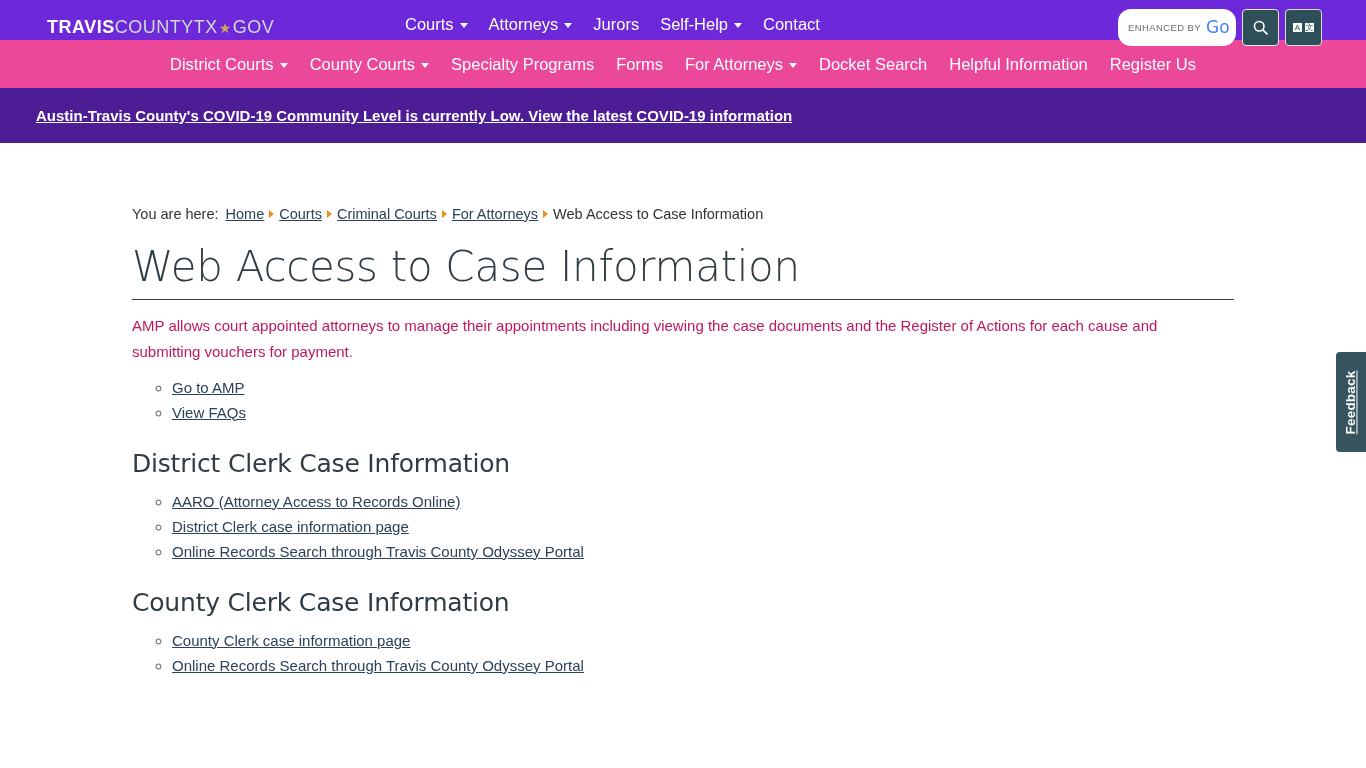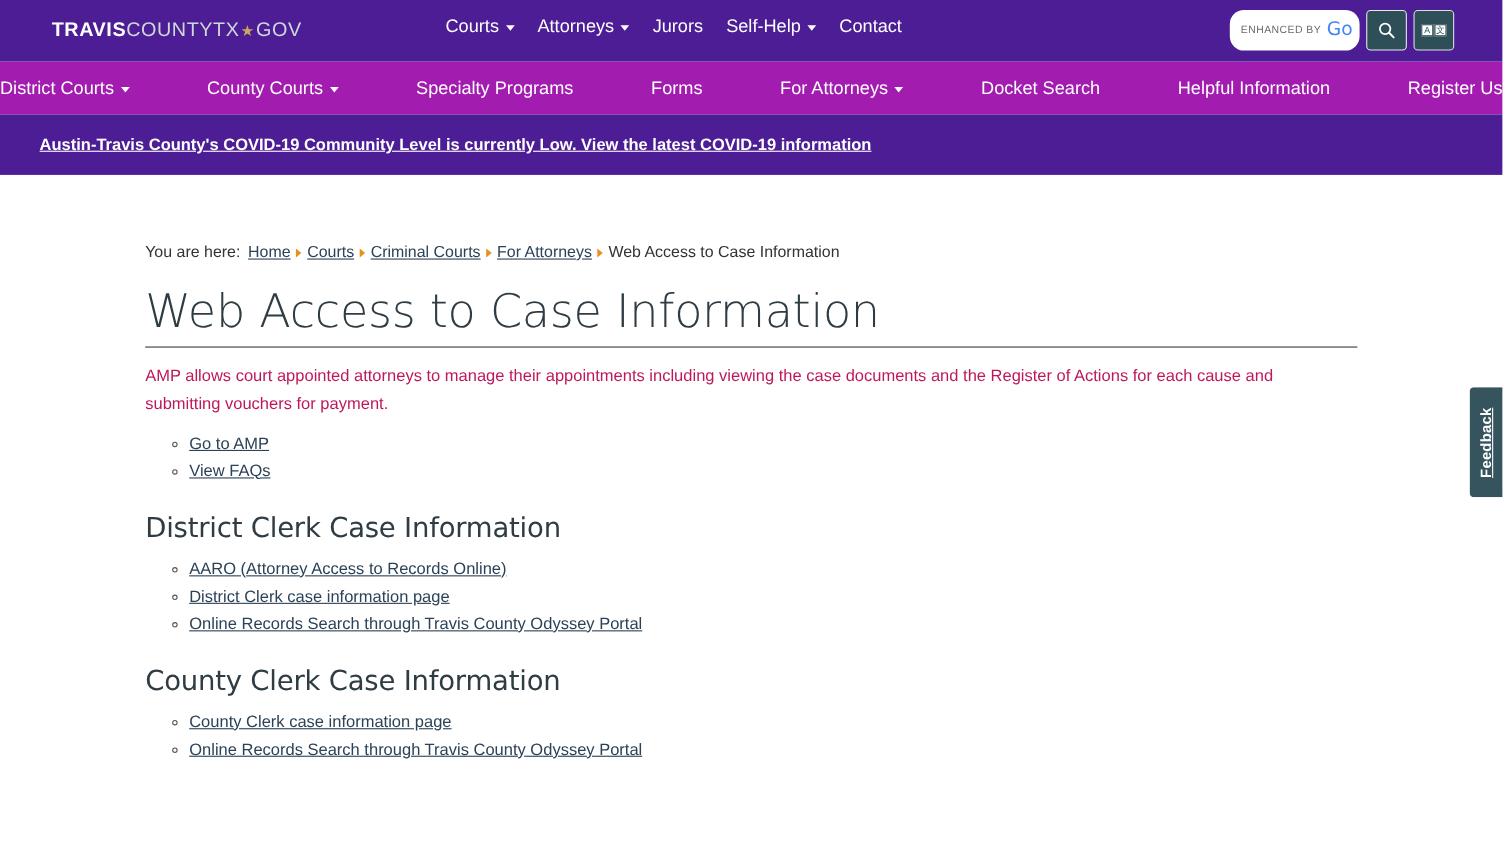--- a/index.html
+++ b/index.html
@@ -9,22 +9,22 @@
     width: 1366px; height: 768px;
     overflow: hidden;
     background: #ffffff;
     font-family: "Liberation Sans", sans-serif;
   }
 
   
   .top-header {
     position: relative;
     width: 1366px;
-    height: 56px;
-    background: #4c1d95;
+    height: 40px;
+    background: #6d28d9;
     display: flex;
     align-items: center;
   }
   .logo {
     position: absolute;
     left: 47px;
     top: 18px;
     font-size: 18px;
     letter-spacing: 0.5px;
     white-space: nowrap;
@@ -122,24 +122,24 @@
     color: #2e4f58;
     font-size: 8px;
     line-height: 1;
     border: 0.5px solid #2e4f58;
   }
 
   
   .sub-nav {
     width: 1366px;
     height: 48px;
-    background: #a21caf;
-    display: flex;
-    align-items: center;
-    justify-content: space-between;
+    background: #ec4899;
+    display: flex;
+    align-items: center;
+    justify-content: center;
     gap: 22px;
     white-space: nowrap;
   }
   .sub-nav .nav-item {
     color: #ffffff;
     font-size: 16.5px;
     line-height: 1;
     text-decoration: none;
     display: inline-flex;
     align-items: center;

